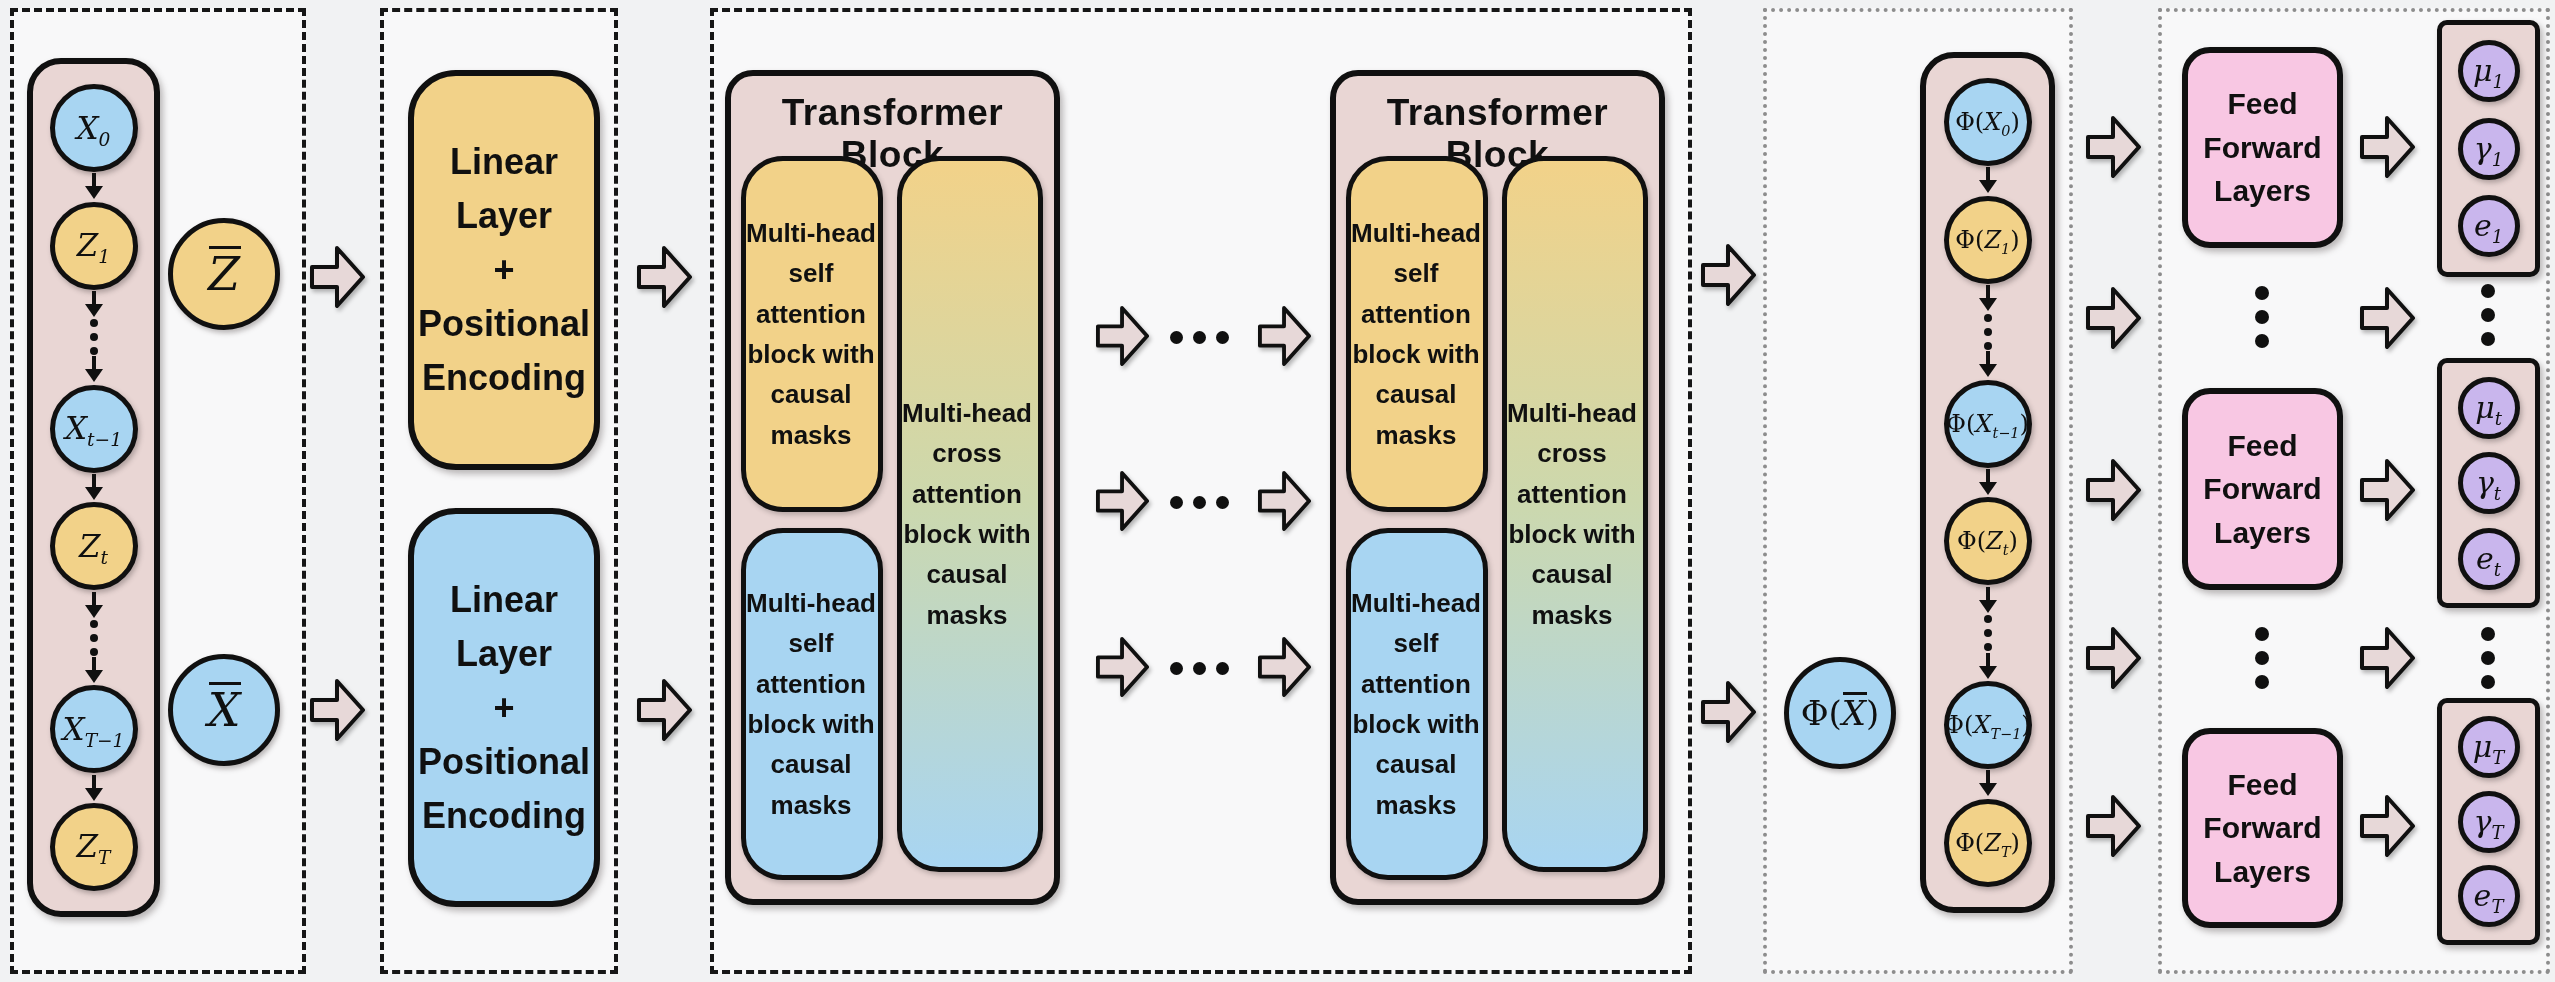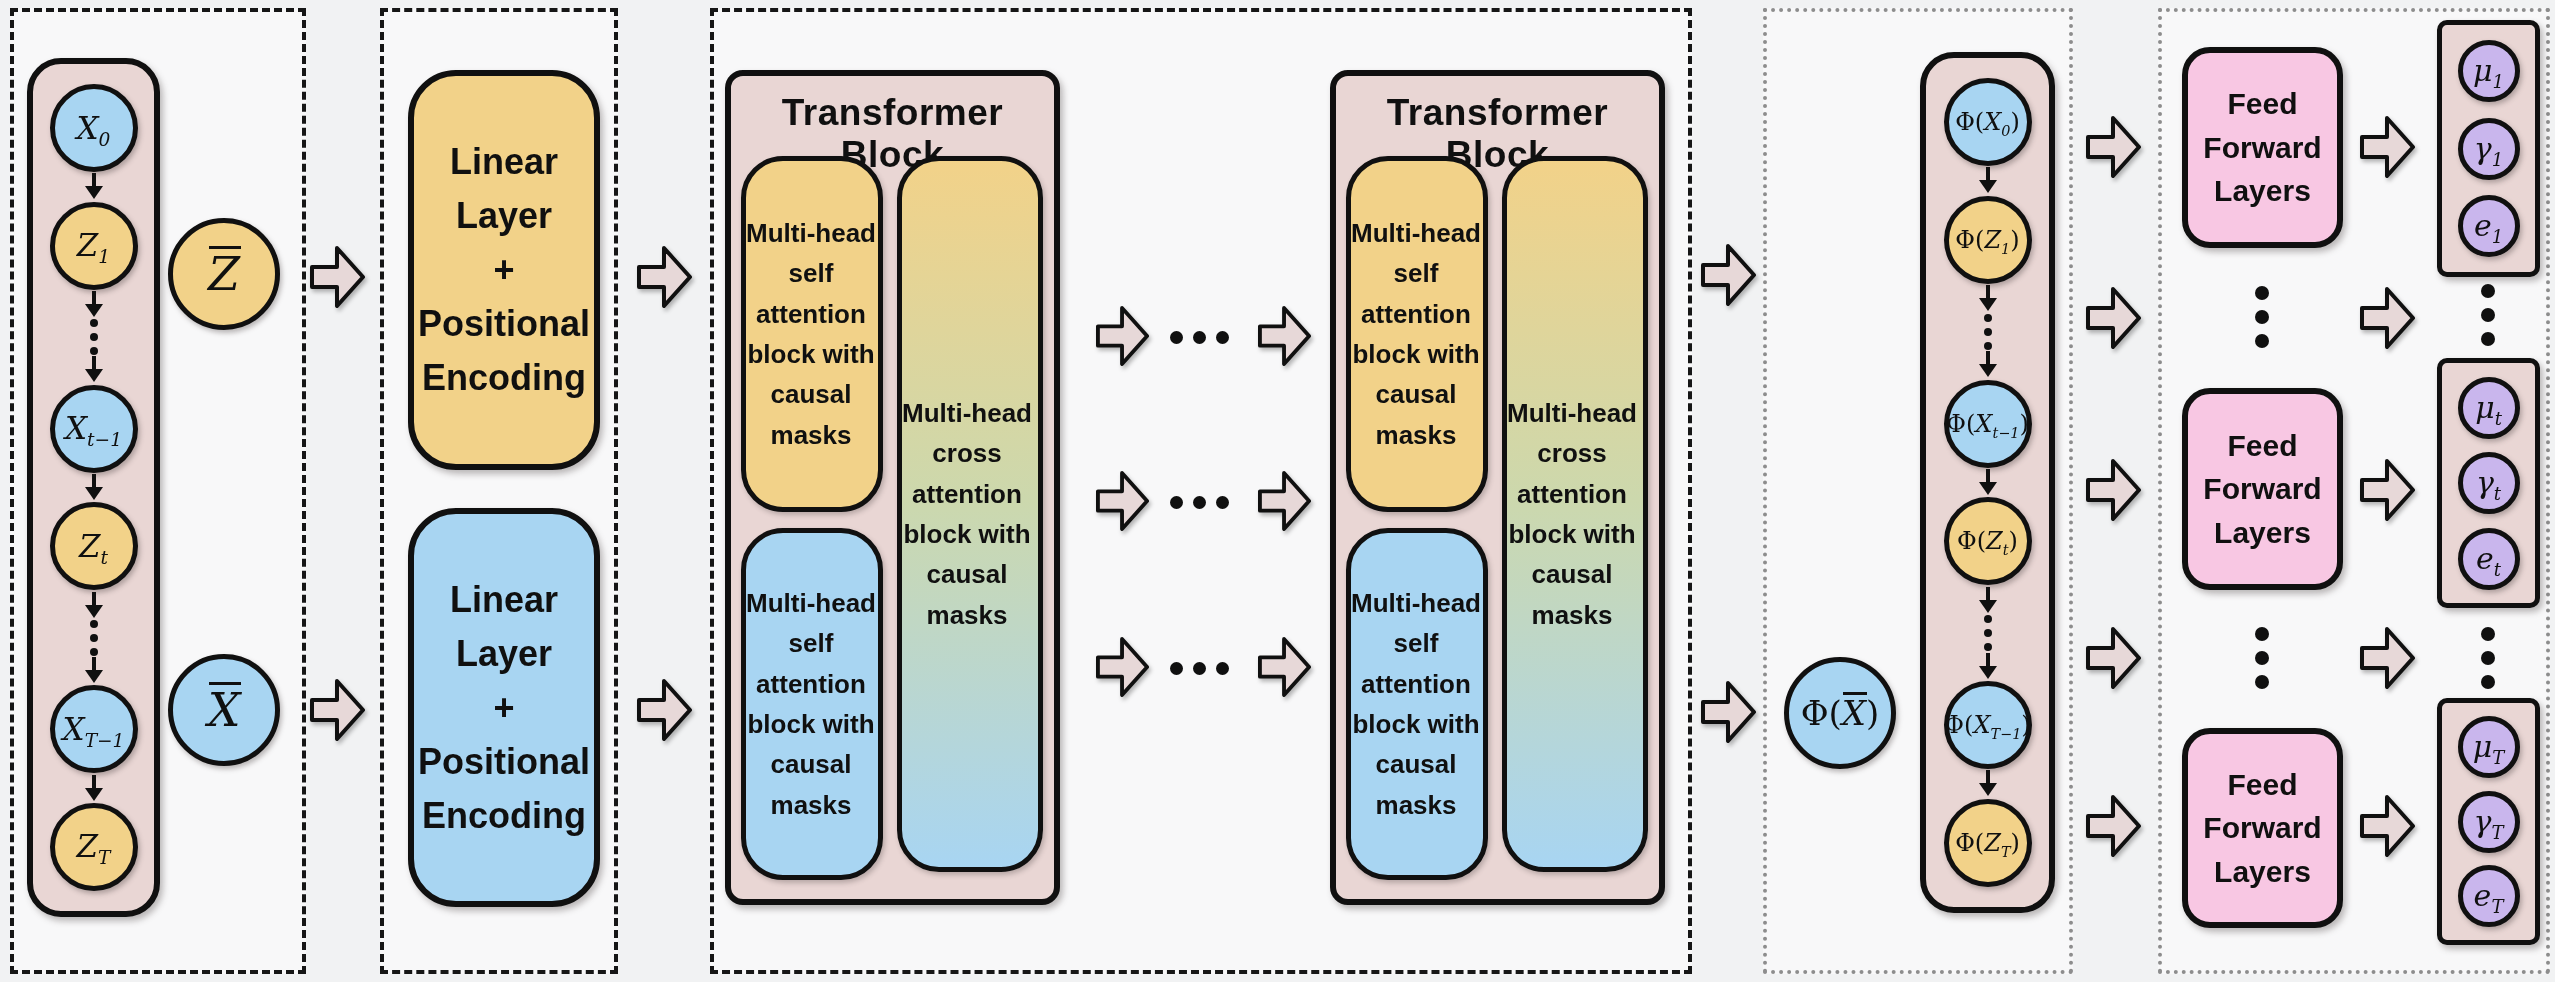--- a/index.html
+++ b/index.html
@@ -19,21 +19,21 @@
 
   
   .dbox{position:absolute;top:8px;height:966px;background:var(--boxbg);box-sizing:border-box;}
   .dbox.dark{border:4px dashed #161616;}
   .dbox.gray{border:4px dotted #8d8d8d;}
 
   
   .chainbox{position:absolute;box-sizing:border-box;border:6px solid var(--ink);border-radius:34px;
     background:var(--mauve);box-shadow:3px 4px 6px rgba(70,60,60,.35);
     display:flex;flex-direction:column;align-items:center;justify-content:space-between;padding:20px 0;}
-  .tb{position:absolute;box-sizing:border-box;border:6px solid var(--ink);border-radius:18px;
+  .tb{position:absolute;box-sizing:border-box;border:6px solid var(--ink);border-radius:28px;
     background:var(--mauve);box-shadow:3px 4px 6px rgba(70,60,60,.35);}
   .tbtitle{position:absolute;top:16px;left:0;width:100%;text-align:center;
     font-size:37px;font-weight:700;color:var(--ink);letter-spacing:.5px;}
   .attn{position:absolute;box-sizing:border-box;border:5px solid var(--ink);border-radius:42px;
     display:flex;align-items:center;justify-content:flex-start;box-shadow:2px 3px 5px rgba(70,60,60,.3);}
   .attn.yellow{background:var(--yellow);}
   .attn.blue{background:var(--blue);}
   .attn.grad{background:linear-gradient(180deg,#f2d289 0%,#ccd8ad 48%,#a8d5f2 100%);}
   .bigblock{position:absolute;box-sizing:border-box;border:6px solid var(--ink);border-radius:48px;
     display:flex;align-items:center;justify-content:center;box-shadow:3px 4px 6px rgba(70,60,60,.35);}

